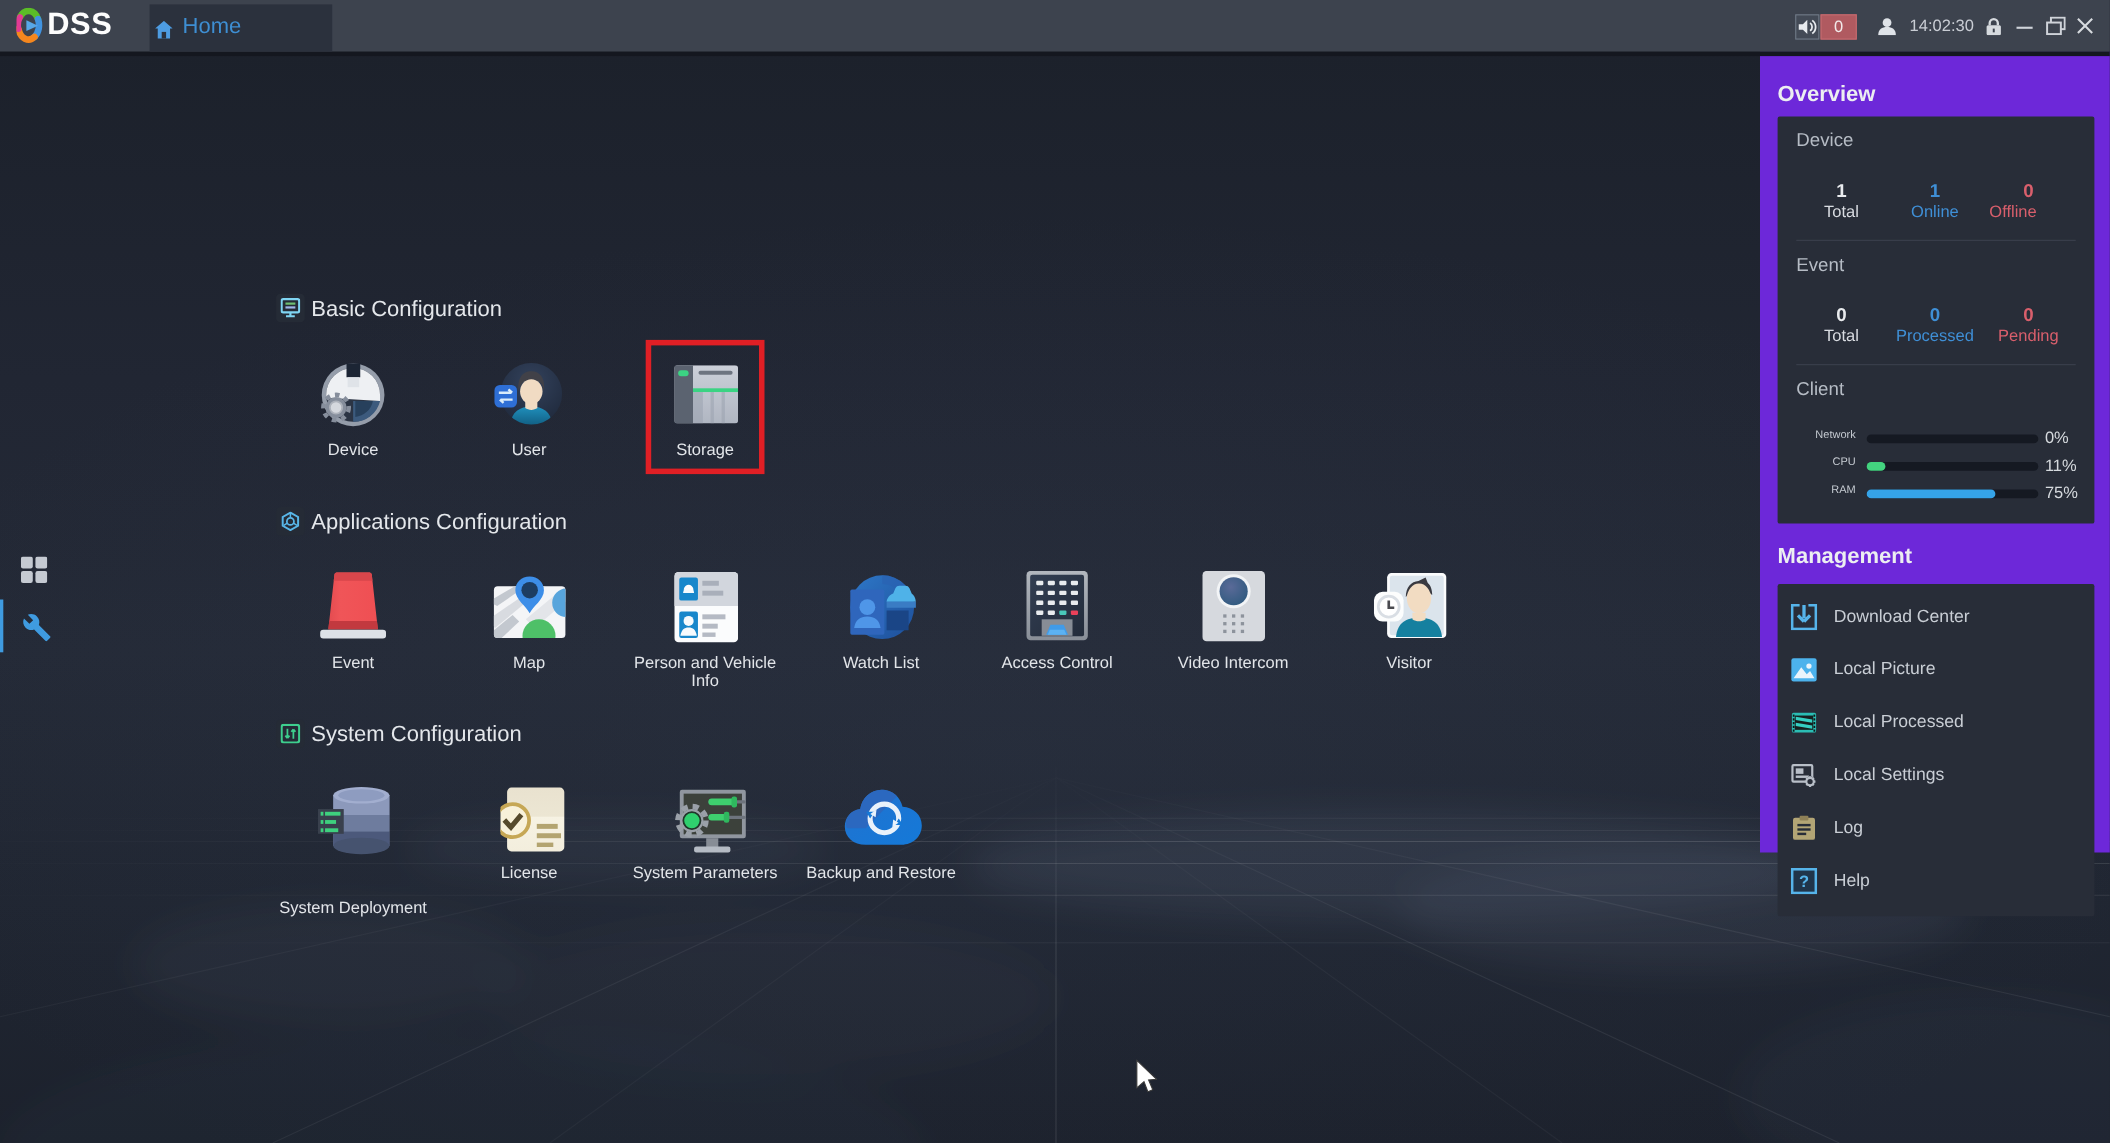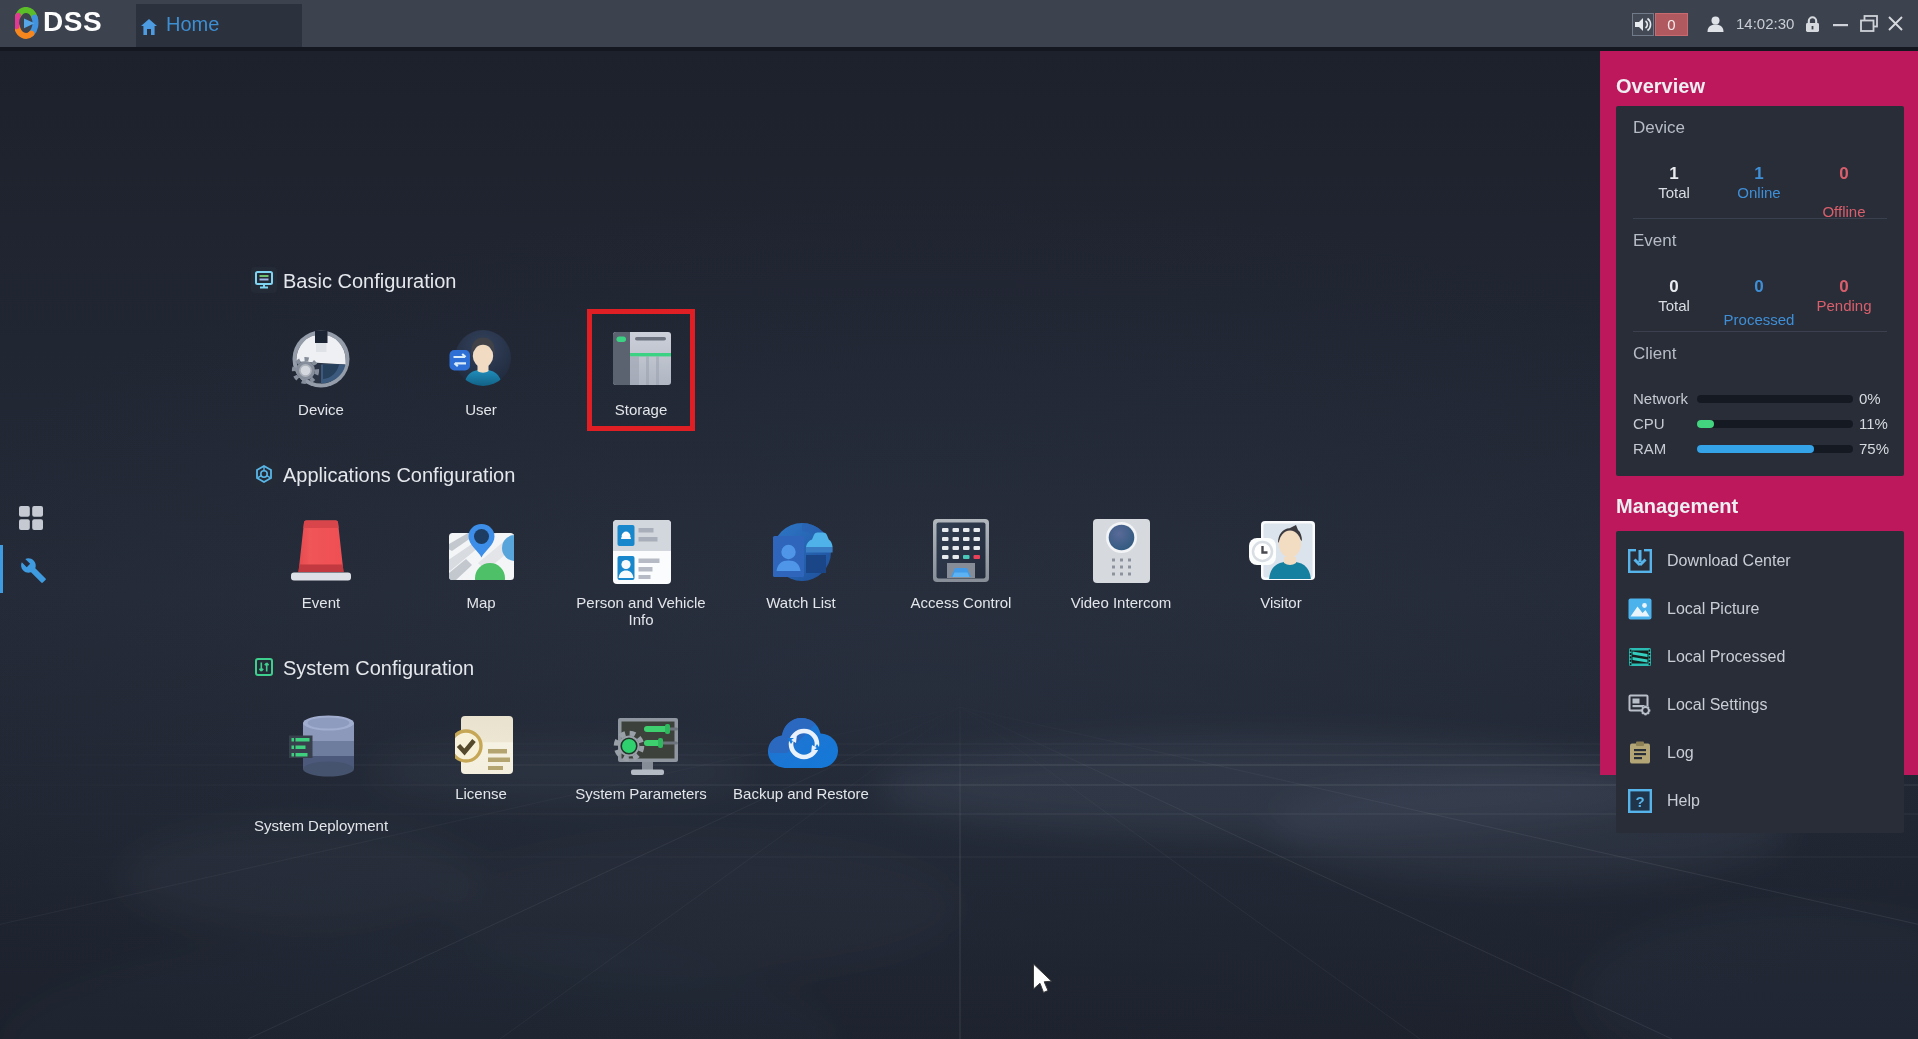--- a/index.html
+++ b/index.html
@@ -12,29 +12,29 @@
 #tab{position:absolute;left:136px;top:4px;width:166px;height:43px;background:#2b313d;}
 #tabtext{position:absolute;left:166px;top:13px;font-size:20px;color:#3e8ed2;}
 #logotext{position:absolute;left:43px;top:6px;font-size:28px;font-weight:bold;color:#fdfdfd;letter-spacing:0.5px;}
 #timetxt{position:absolute;left:1736px;top:15px;font-size:15px;color:#c9cdd4;}
 #volbox{position:absolute;left:1632px;top:13px;width:22px;height:23px;border:1px solid #707a88;background:#434a56;}
 #volbadge{position:absolute;left:1655px;top:13px;width:33px;height:23px;background:#b05a60;border:1px solid #c76b70;color:#f2eaea;font-size:15px;text-align:center;line-height:21px;}
 #mainbg{position:absolute;top:47px;left:0;width:1918px;height:992px;
 background:
  radial-gradient(ellipse 1500px 680px at 48% 64%, rgba(60,70,92,.17), rgba(60,70,90,0) 72%),
  linear-gradient(180deg,#1c212b 0%,#212633 30%,#242a37 55%,#202632 78%,#1c212c 100%);}
-#rpanel{position:absolute;top:47px;left:1600px;width:318px;height:728px;background:#be185d;}
+#rpanel{position:absolute;top:47px;left:1600px;width:318px;height:728px;background:#6d28d9;}
 .rcard{position:absolute;left:16px;width:288px;background:#282d38;border-radius:2px;}
 .rtitle{position:absolute;left:16px;font-size:20px;font-weight:bold;color:#eceef1;}
 .sublab{position:absolute;left:17px;font-size:17px;color:#b6bcc5;}
 .statnum{font-size:17px;font-weight:bold;text-align:center;width:80px;position:absolute;}
 .statlab{font-size:15px;text-align:center;width:100px;position:absolute;}
 .divline{position:absolute;left:17px;width:254px;height:1px;background:#3a404d;}
 .barrow{position:absolute;left:17px;width:262px;height:16px;}
-.barlab{position:absolute;left:0;top:0;font-size:15px;color:#c6cbd2;width:54px;}
+.barlab{position:absolute;left:0;top:0;font-size:10px;color:#c6cbd2;width:54px;text-align:right;}
 .bartrack{position:absolute;left:64px;width:156px;height:8px;background:#151922;border-radius:4px;top:5px;}
 .barfill{position:absolute;left:0;top:0;height:8px;border-radius:4px;}
 .barval{position:absolute;left:226px;top:0;font-size:15px;color:#d6dade;}
 .mitem{position:absolute;left:12px;width:260px;height:26px;}
 .mitem svg{position:absolute;left:0;top:0;}
 .mlabel{position:absolute;left:39px;top:3px;font-size:16px;color:#c9ced5;}
 .sechead{position:absolute;font-size:20px;color:#e4e7eb;}
 .hicon{position:absolute;width:26px;height:26px;border-radius:4px;background:#252b36;}
 .iconlab{position:absolute;font-size:15px;color:#e2e5e9;text-align:center;width:170px;line-height:17px;}
 .redbox{position:absolute;left:587px;top:309px;width:108px;height:122px;border:5px solid #e01f25;}
@@ -89,28 +89,28 @@
 </svg>
 <div id="rpanel">
 <div class="rtitle" style="top:28px;">Overview</div>
 <div class="rcard" style="top:59px;height:370px;">
   <div class="sublab" style="top:12px;">Device</div>
   <div class="statnum" style="left:18px;top:58px;color:#e9ebee;">1</div>
   <div class="statnum" style="left:103px;top:58px;color:#3f8fd6;">1</div>
   <div class="statnum" style="left:188px;top:58px;color:#d95f6c;">0</div>
   <div class="statlab" style="left:8px;top:78px;color:#d9dce1;">Total</div>
   <div class="statlab" style="left:93px;top:78px;color:#3f8fd6;">Online</div>
-  <div class="statlab" style="left:178px;top:78px;color:#d95f6c;margin-top:19px;">Offline</div>
+  <div class="statlab" style="left:164px;top:78px;color:#d95f6c;">Offline</div>
   <div class="divline" style="top:112px;"></div>
   <div class="sublab" style="top:125px;">Event</div>
   <div class="statnum" style="left:18px;top:171px;color:#e9ebee;">0</div>
   <div class="statnum" style="left:103px;top:171px;color:#3f8fd6;">0</div>
   <div class="statnum" style="left:188px;top:171px;color:#d95f6c;">0</div>
   <div class="statlab" style="left:8px;top:191px;color:#d9dce1;">Total</div>
-  <div class="statlab" style="left:93px;top:191px;color:#3f8fd6;margin-top:14px;">Processed</div>
+  <div class="statlab" style="left:93px;top:191px;color:#3f8fd6;">Processed</div>
   <div class="statlab" style="left:178px;top:191px;color:#d95f6c;">Pending</div>
   <div class="divline" style="top:225px;"></div>
   <div class="sublab" style="top:238px;">Client</div>
   <div class="barrow" style="top:284px;">
     <div class="barlab">Network</div>
     <div class="bartrack"></div>
     <div class="barval">0%</div>
   </div>
   <div class="barrow" style="top:309px;">
     <div class="barlab">CPU</div>

